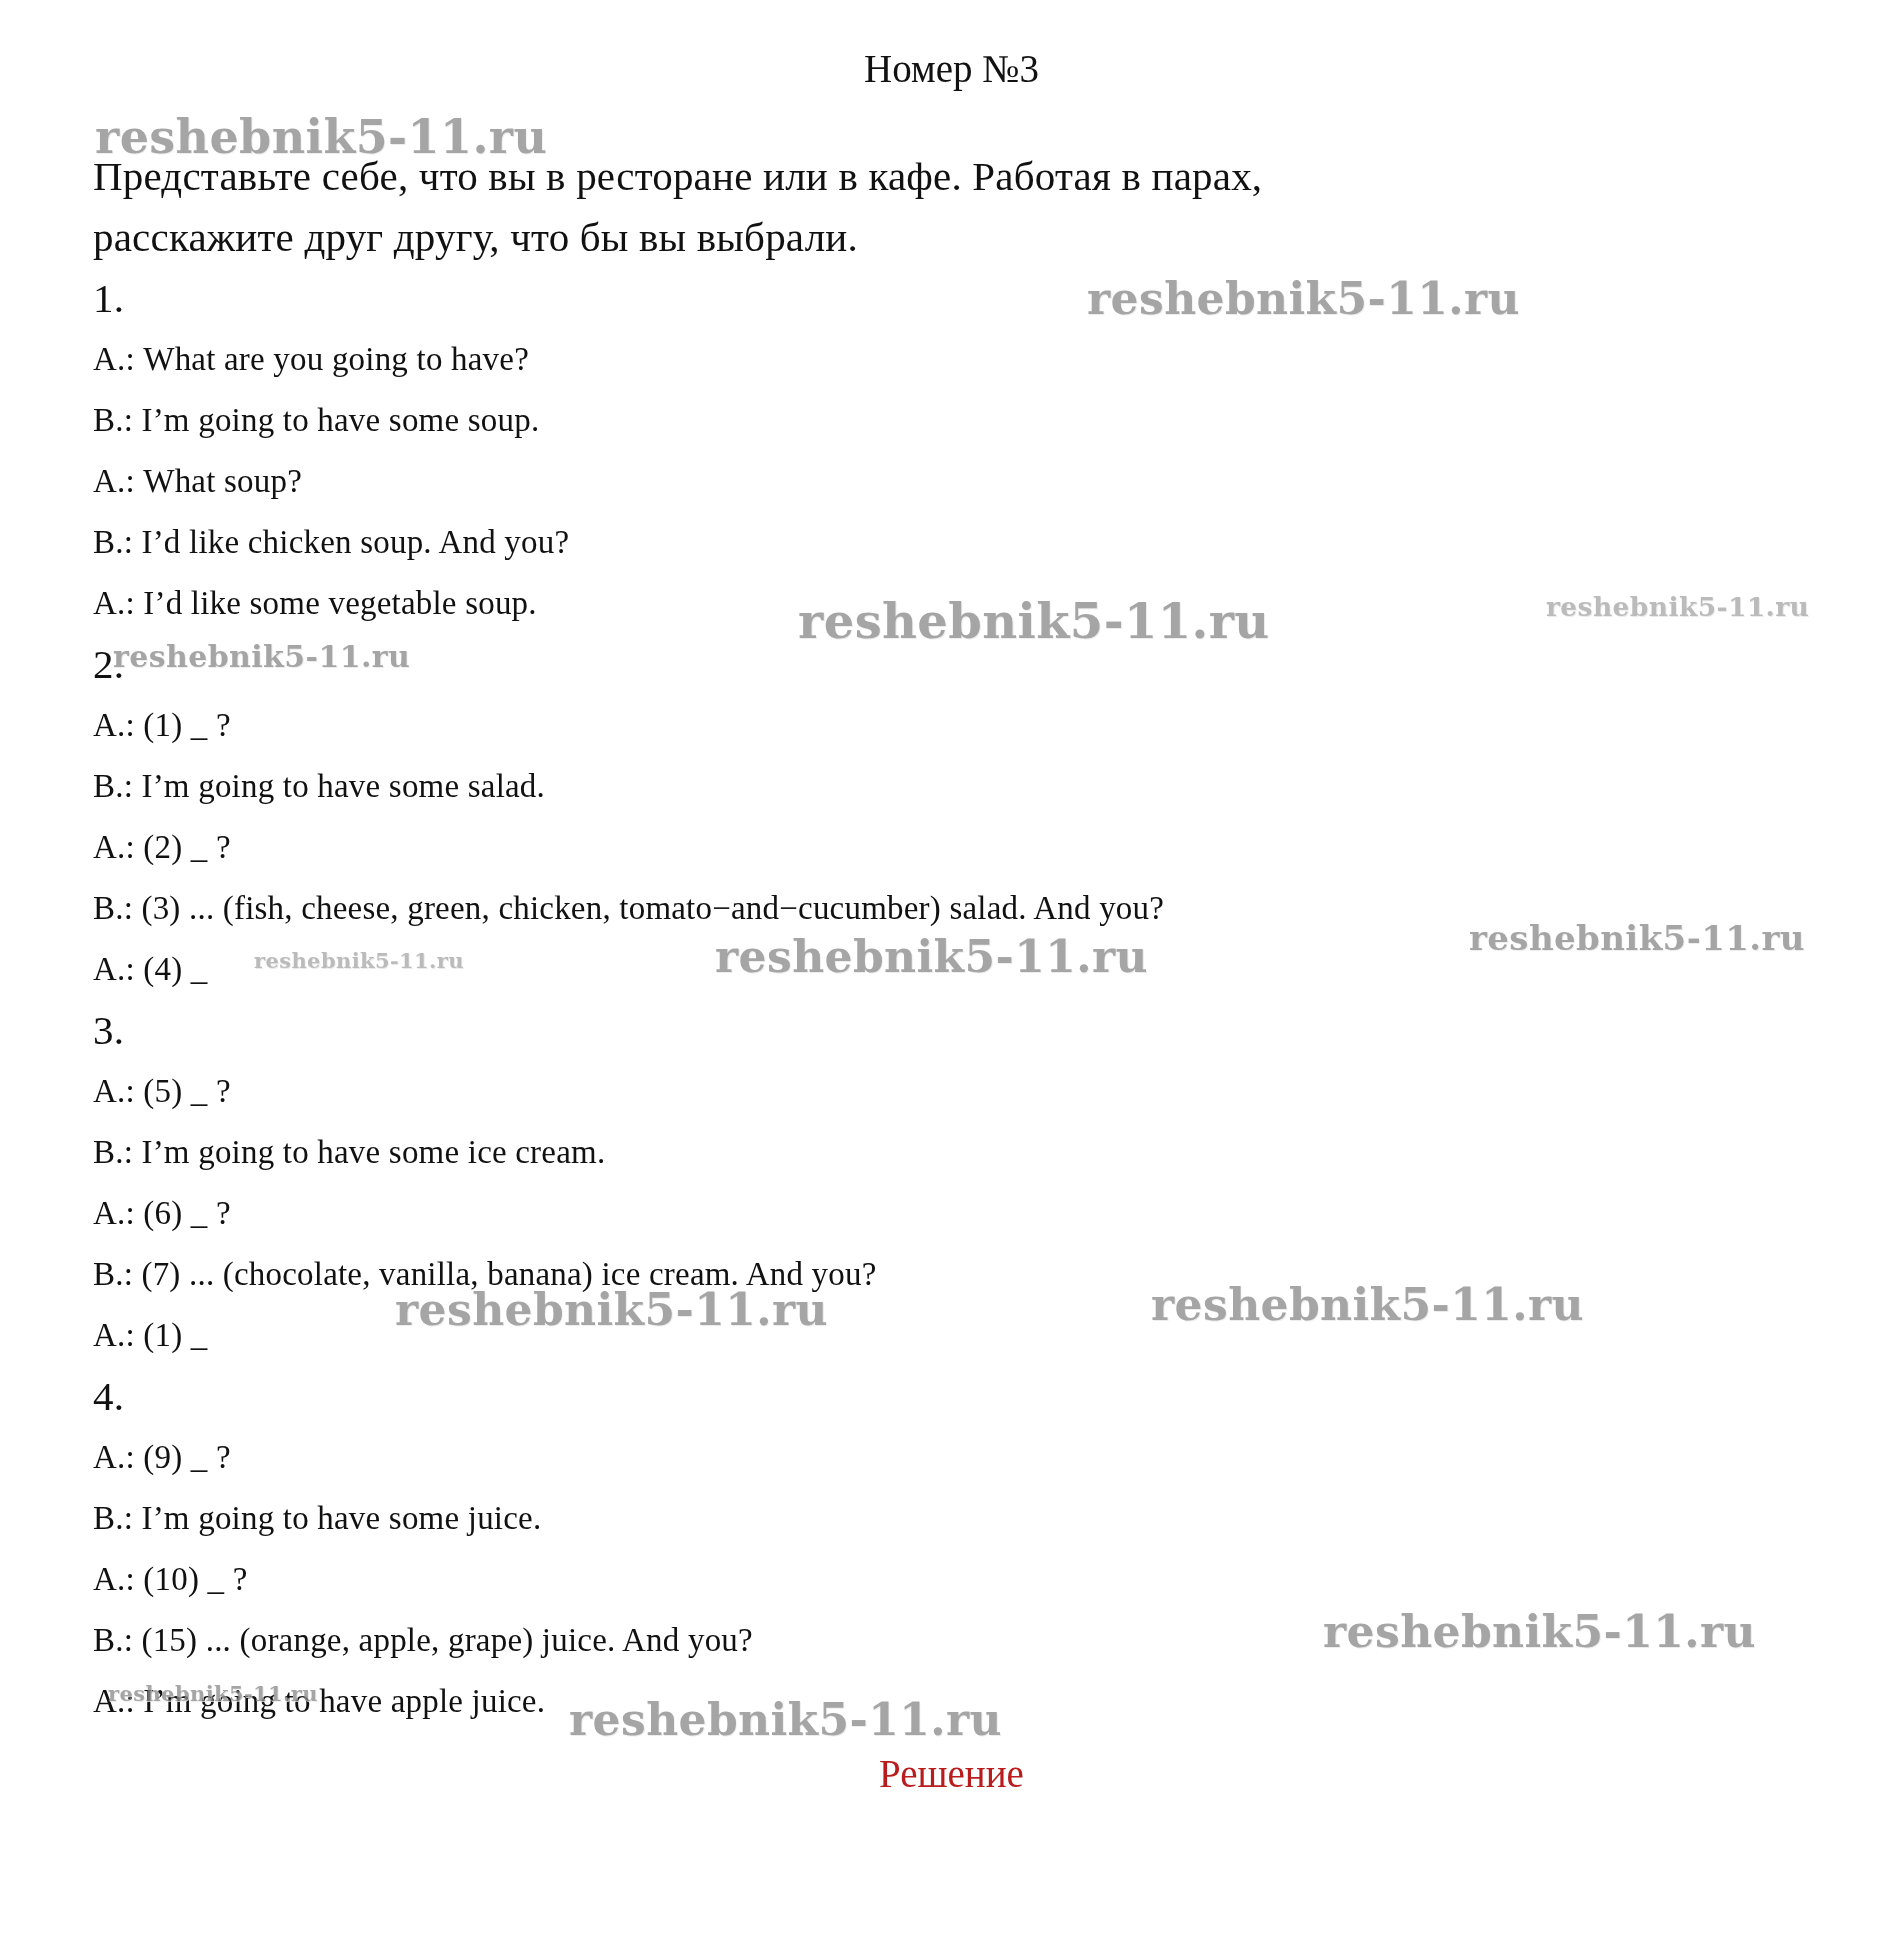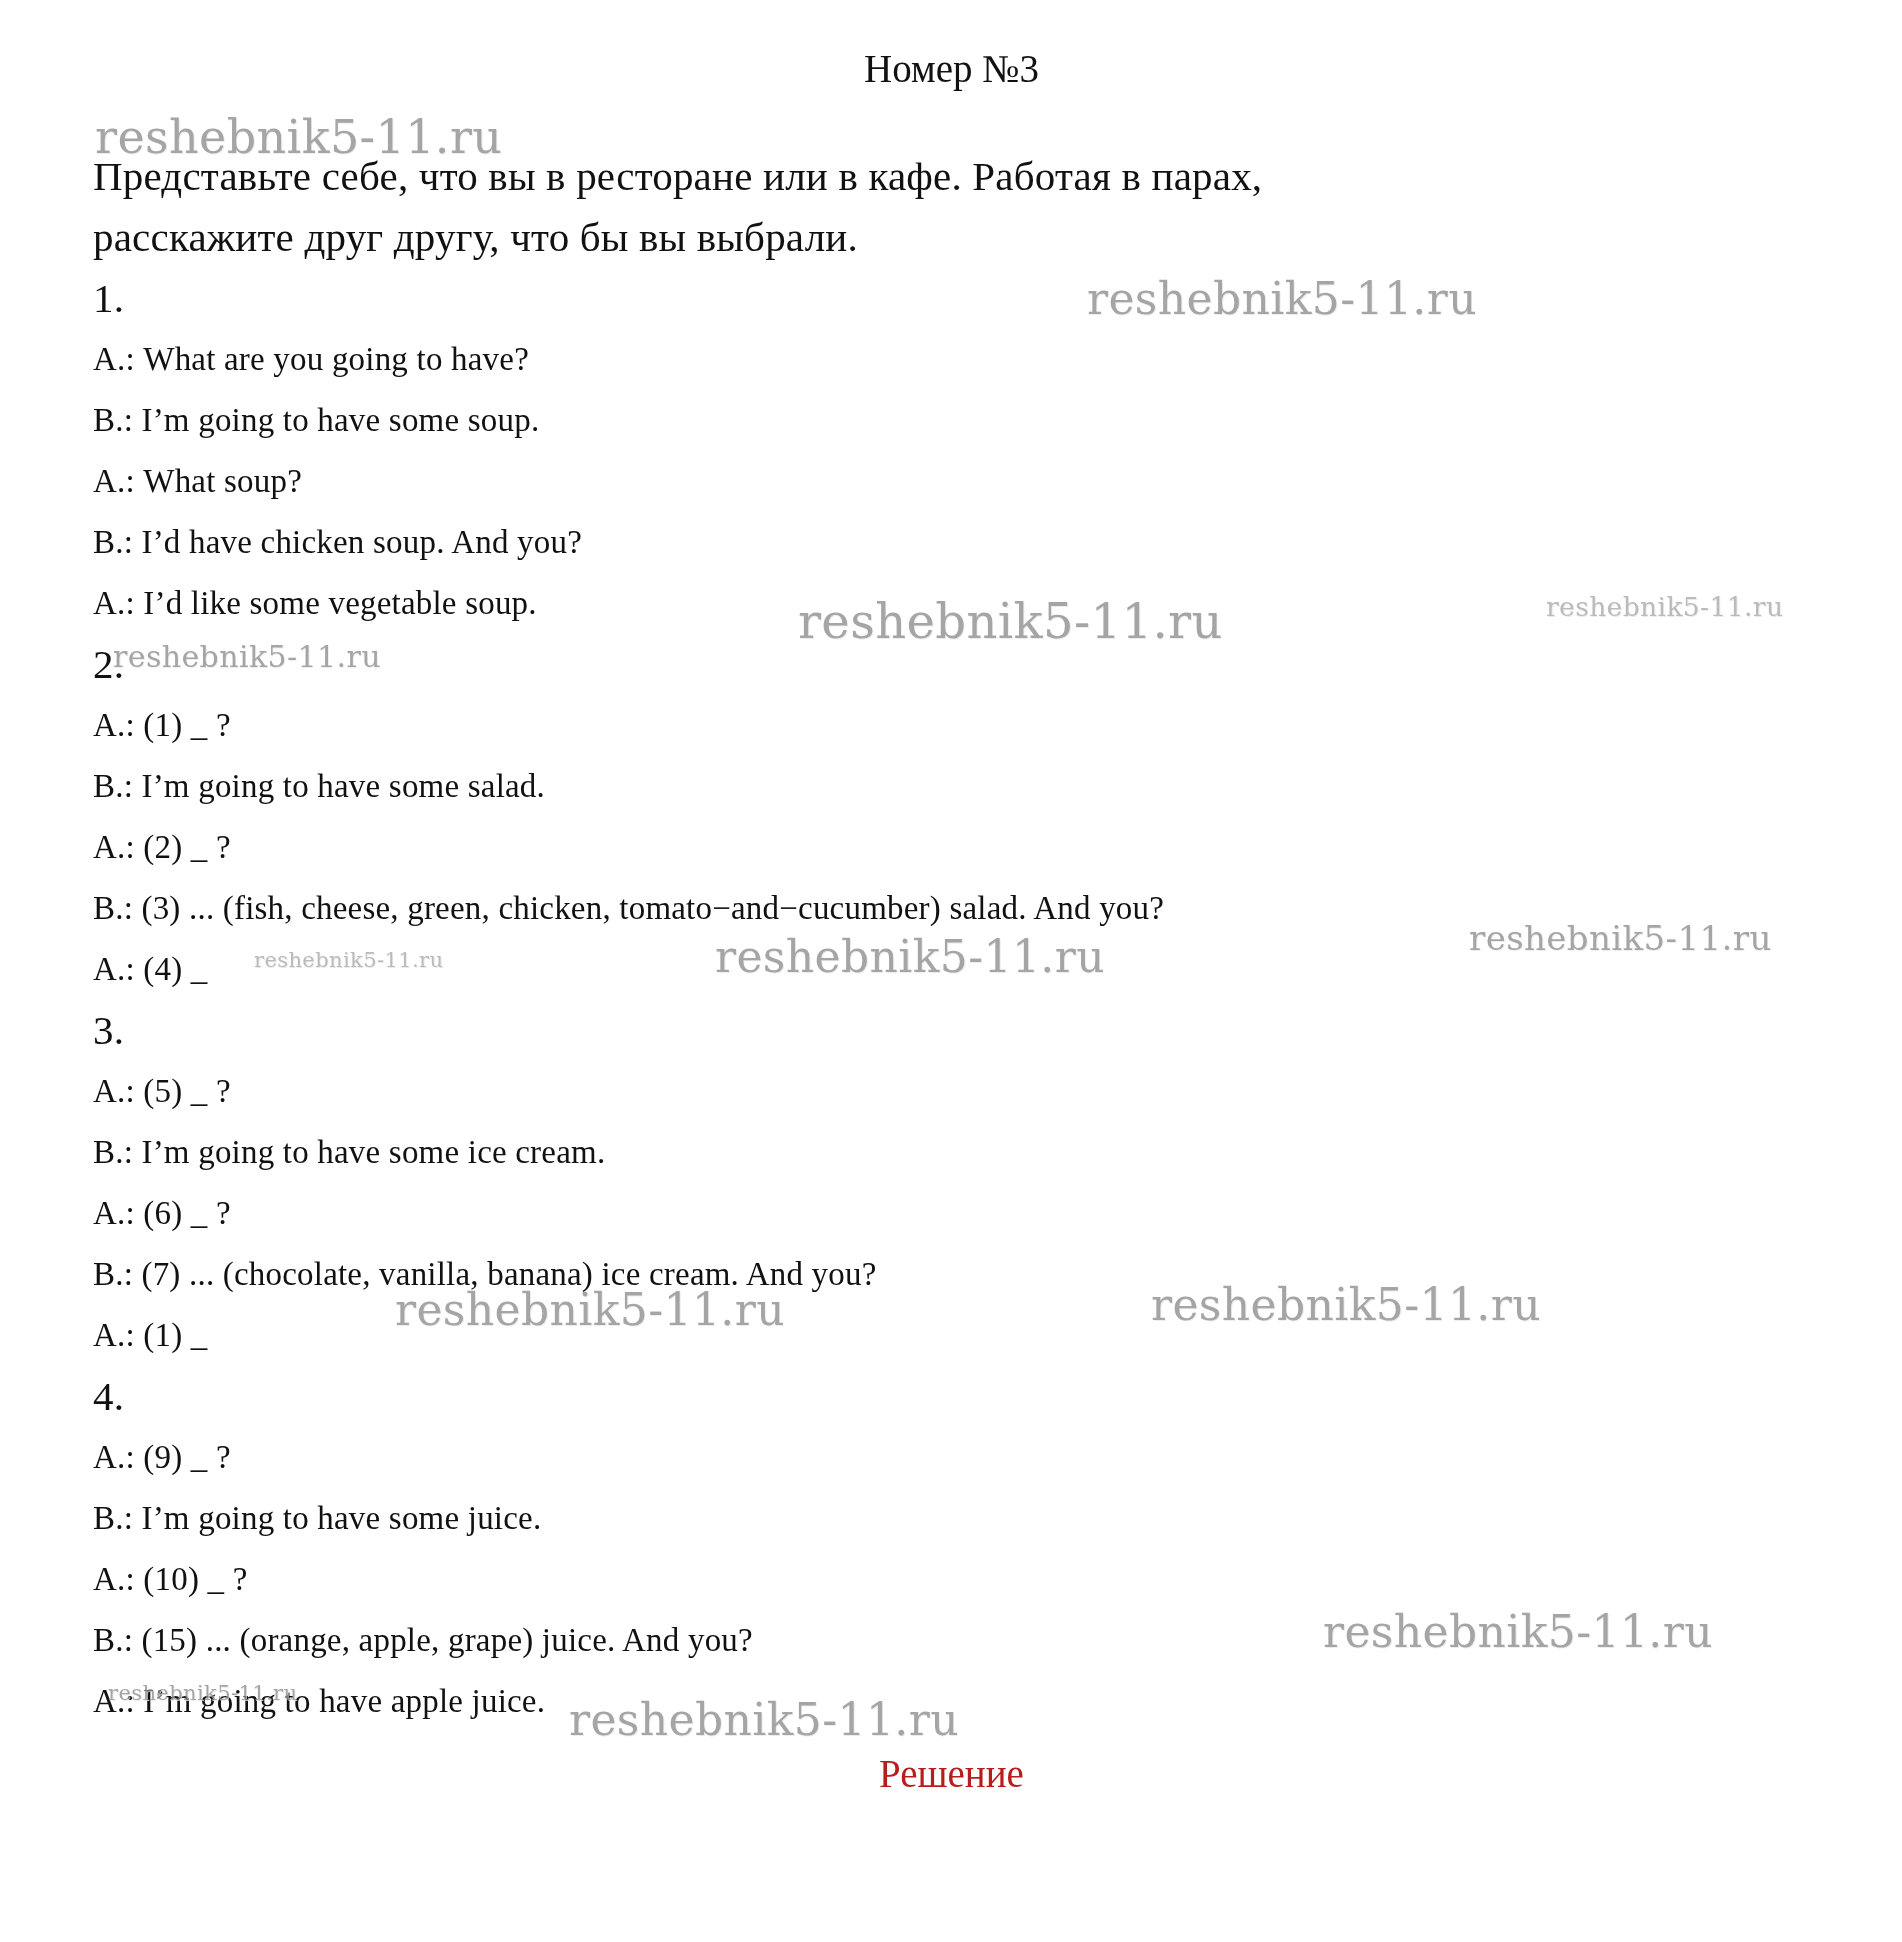--- a/index.html
+++ b/index.html
@@ -64,21 +64,21 @@
     width: 1903px;
     text-align: center;
     font-size: 39px;
     color: #b91c1c;
   }
 
   
   .wm {
     position: absolute;
     font-family: "DejaVu Serif", serif;
-    font-weight: normal;
+    font-weight: bold;
     color: #9a9a9a;
     opacity: 0.78;
     white-space: nowrap;
     text-shadow: 0.9px 0.9px 0 #e8e8e8;
     pointer-events: none;
     letter-spacing: 0.4px;
   }
   .wm.light {
     color: #b4b4b4;
     opacity: 0.9;
@@ -95,21 +95,21 @@
   <div class="title">Номер №3</div>
 
   <div class="body-text">
     <div class="line ru">Представьте себе, что вы в ресторане или в кафе. Работая в парах,</div>
     <div class="line ru">расскажите друг другу, что бы вы выбрали.</div>
 
     <div class="line num">1.</div>
     <div class="line">А.: What are you going to have?</div>
     <div class="line">В.: I’m going to have some soup.</div>
     <div class="line">А.: What soup?</div>
-    <div class="line">В.: I’d have chicken soup. And you?</div>
+    <div class="line">В.: I’d like chicken soup. And you?</div>
     <div class="line">А.: I’d like some vegetable soup.</div>
 
     <div class="line num">2.</div>
     <div class="line">А.: (1) _ ?</div>
     <div class="line">В.: I’m going to have some salad.</div>
     <div class="line">А.: (2) _ ?</div>
     <div class="line">В.: (3) ... (fish, cheese, green, chicken, tomato−and−cucumber) salad. And you?</div>
     <div class="line">А.: (4) _</div>
 
     <div class="line num">3.</div>

